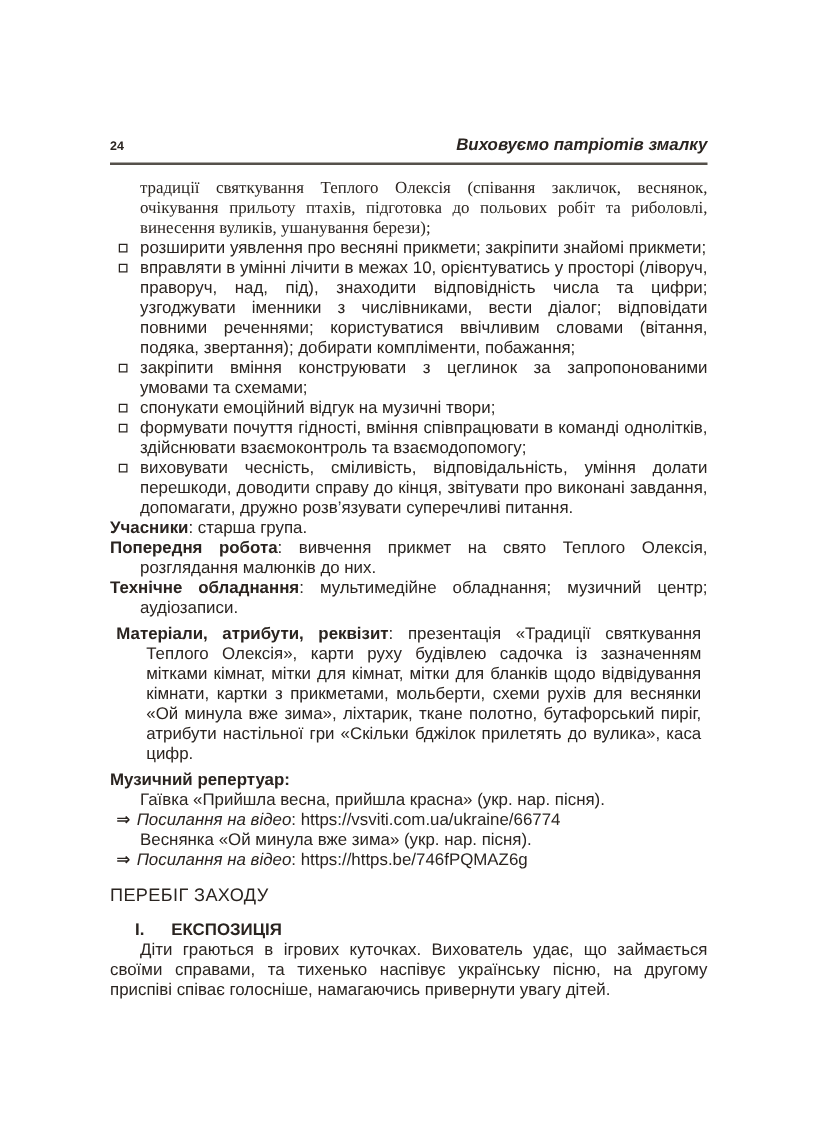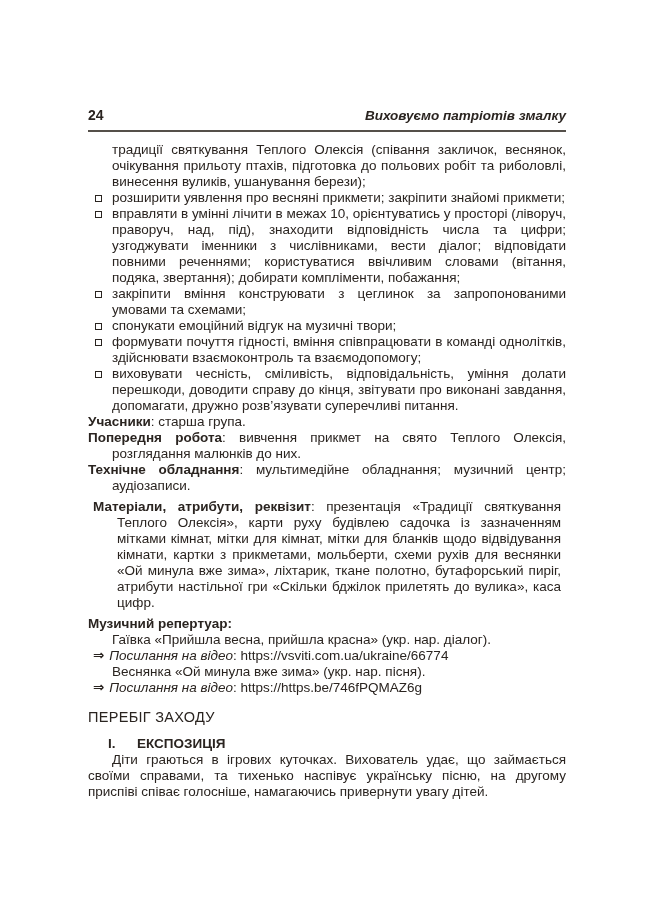--- a/index.html
+++ b/index.html
@@ -8,26 +8,26 @@
     font-family:"Liberation Sans","DejaVu Sans",sans-serif;
     color:#2a2420;
   }
   .page { position:relative; width:650px; height:900px; background:#ffffff; overflow:hidden; }
   .content { position:absolute; left:88px; top:64px; width:478px; }
 
   .header {
     display:flex; justify-content:space-between; align-items:baseline;
     border-bottom:2px solid #55504a; padding-bottom:7px;
   }
-  .page-num { font-weight:bold; font-size:14px; }
+  .page-num { font-weight:bold; font-size:10px; }
   .running-title { font-weight:bold; font-style:italic; font-size:13.5px;margin-top:44px; }
 
   .body-text { margin-top:10px; font-size:13.5px; line-height:16px; text-align:justify; }
 
-  .cont-para { padding-left:24px; }
+  .cont-para { padding-left:24px;font-family:Liberation Serif, serif; }
 
   ul.goals { list-style:none; margin:0; padding:0; }
   ul.goals li { position:relative; padding-left:24px; }
   .sq {
     position:absolute; left:7px; top:5px;
     width:5px; height:5px; border:1.6px solid currentColor;
     display:inline-block;
   }
 
   .labeled { padding-left:24px; text-indent:-24px; }
@@ -108,21 +108,21 @@
 
   <p class="labeled" style="margin:5px">
     <b>Матеріали, атрибути, реквізит</b><span>: презентація «Традиції святкування Теплого Олексія», карти руху будівлею садочка із зазначенням мітками кімнат, мітки для кімнат, мітки для бланків щодо відвідування кімнати, картки з прикметами, мольберти, схеми рухів для веснянки «Ой минула вже зима», ліхтарик, ткане полотно, бутафорський пиріг, атрибути настільної гри «Скільки бджілок прилетять до вулика», каса цифр.</span>
   </p>
 </div>
 
       <div class="rep-heading">Музичний репертуар:</div>
 
       <div>
   <div>
-    <div class="song-line">Гаївка «Прийшла весна, прийшла красна» (укр. нар. діалог).</div>
+    <div class="song-line">Гаївка «Прийшла весна, прийшла красна» (укр. нар. пісня).</div>
     <div class="link-line">
       <span class="arrow">⇒</span><span class="link-label">Посилання на відео</span><span>: </span><span class="link-url">https://vsviti.com.ua/ukraine/66774</span>
     </div>
   </div>
 
   <div>
     <div class="song-line">Веснянка «Ой минула вже зима» (укр. нар. пісня).</div>
     <div class="link-line">
       <span class="arrow">⇒</span><span class="link-label">Посилання на відео</span><span>: </span><span class="link-url">https://https.be/746fPQMAZ6g</span>
     </div>

